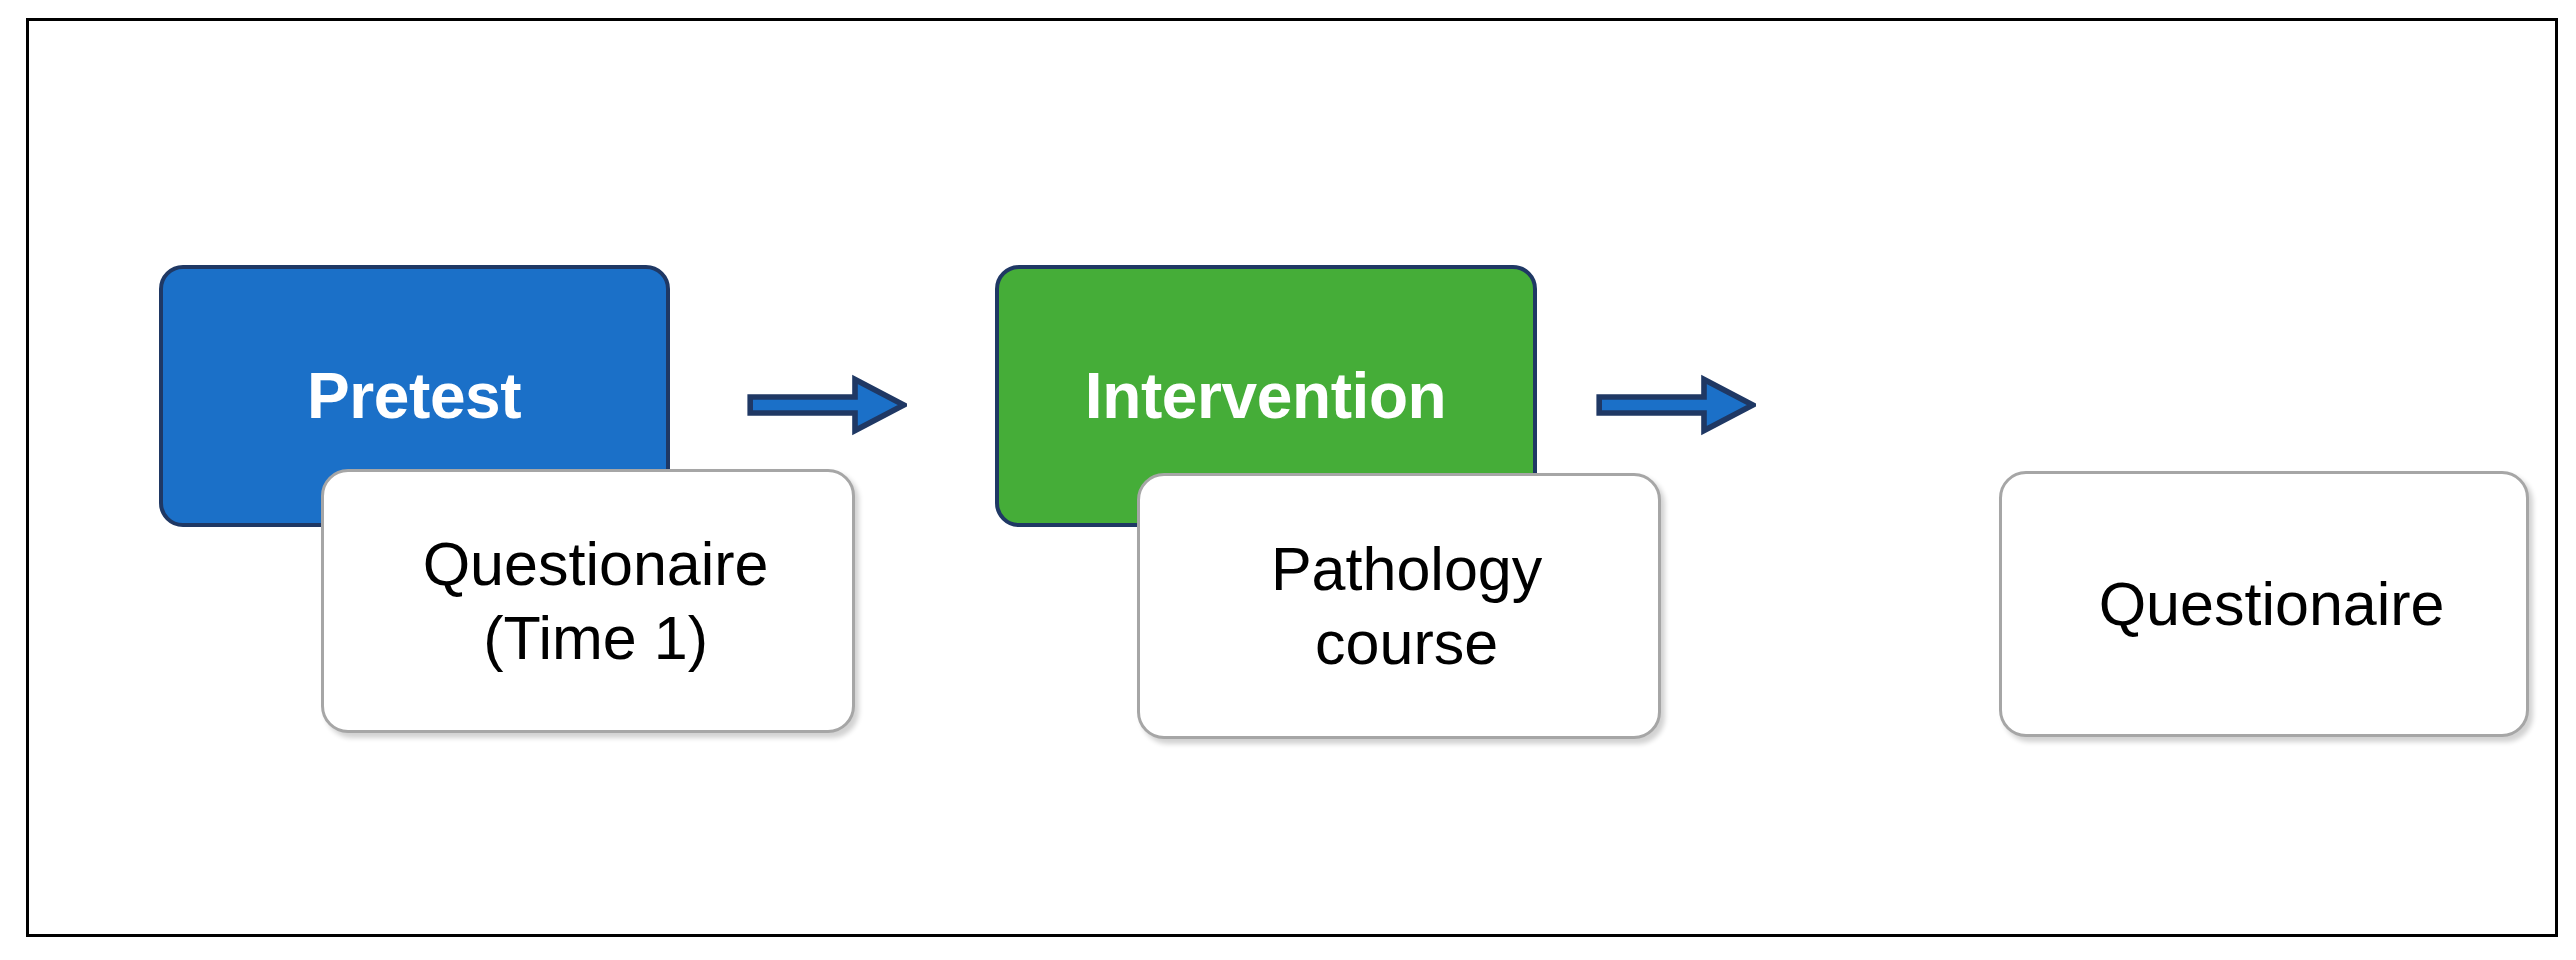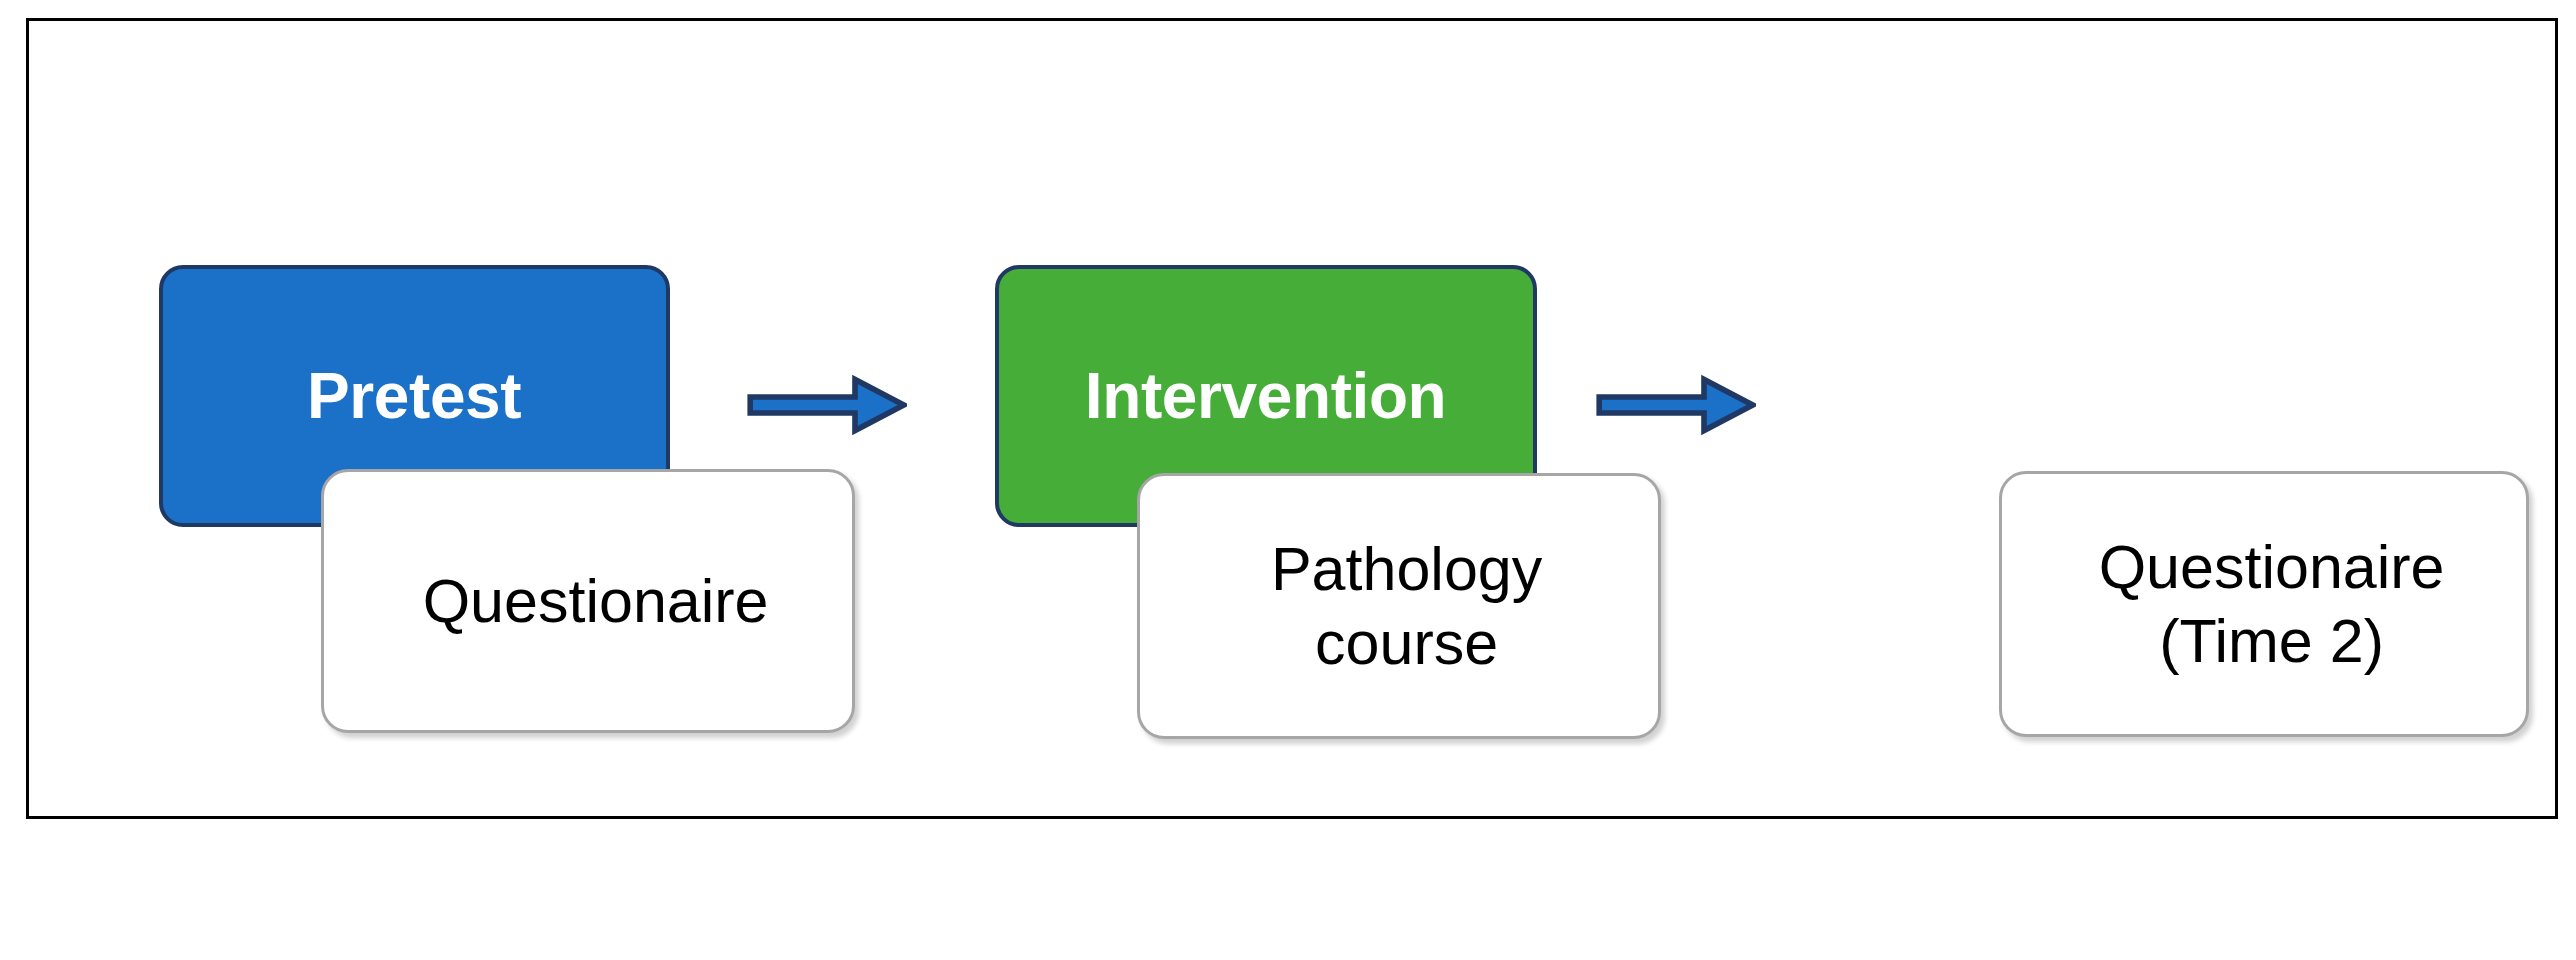--- a/index.html
+++ b/index.html
@@ -19,21 +19,21 @@
     background: #ffffff;
     overflow: hidden;
   }
 
   
   #frame {
     position: absolute;
     left: 25.6px;
     top: 18.4px;
     width: 2532px;
-    height: 801px;
+    height: 919px;
     border: 3.2px solid #000000;
     box-sizing: border-box;
     background: #ffffff;
   }
 
   
   .stage-box {
     position: absolute;
     box-sizing: border-box;
     border: 4px solid #1F3864;
@@ -129,27 +129,27 @@
       <span class="stage-label">Intervention</span>
     </div>
 
     <svg class="flow-arrow" id="arrow-2" width="160" height="64" viewBox="0 0 200 80">
       <polygon points="4,30 135,30 135,8 196,40 135,72 135,50 4,50" fill="#1B70C8" stroke="#1F3864" stroke-width="7" stroke-linejoin="miter"></polygon>
     </svg>
 
 
     <div class="detail-box" id="detail-time1">
       <span class="detail-line">Questionaire</span>
+      <span class="detail-line">(Time 1)</span>
     </div>
 
     <div class="detail-box" id="detail-pathology">
       <span class="detail-line">Pathology</span>
       <span class="detail-line">course</span>
     </div>
 
     <div class="detail-box" id="detail-time2">
       <span class="detail-line">Questionaire</span>
-      <span class="detail-line">(Time 2)</span>
     </div>
 
   </div>
 </div>
 
 
 </body></html>

